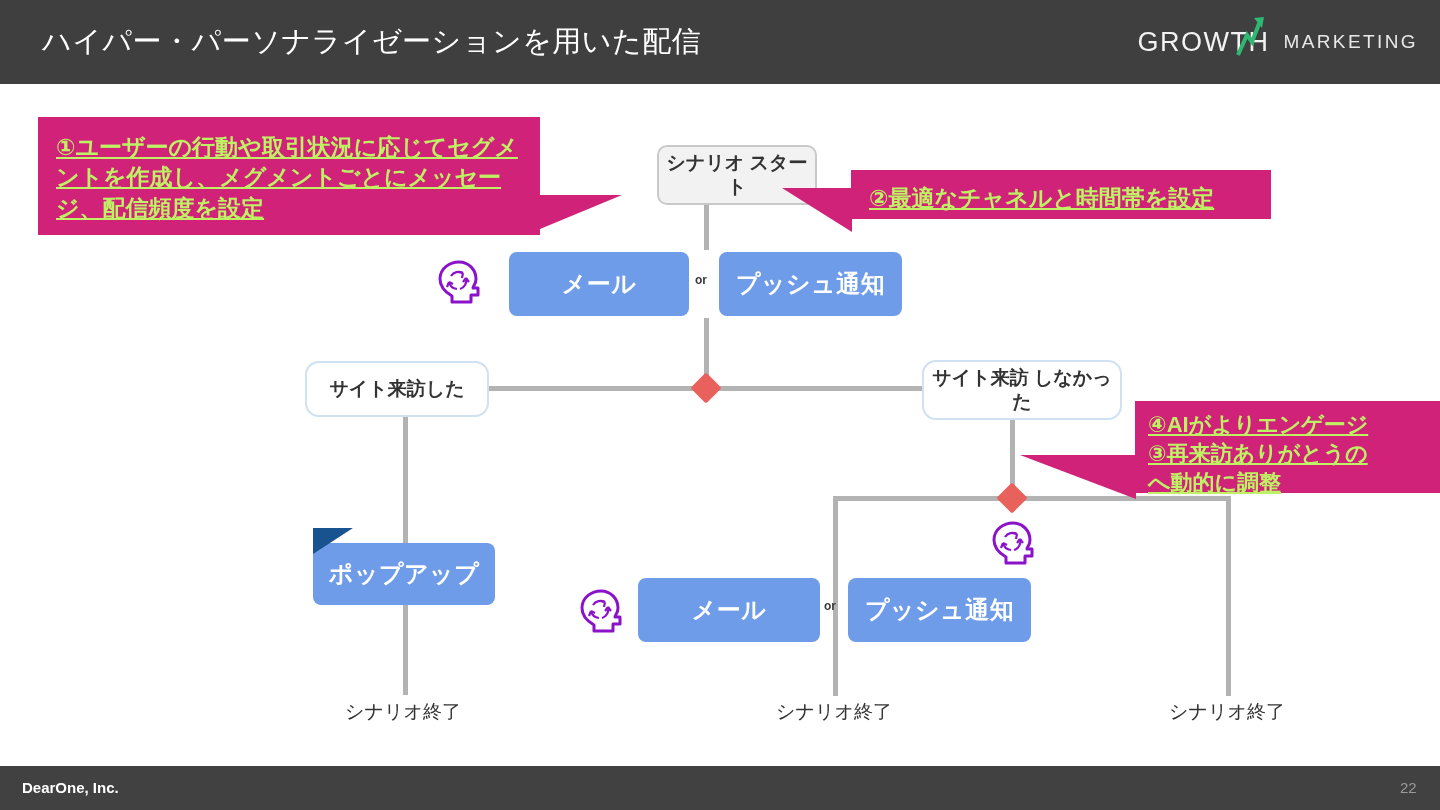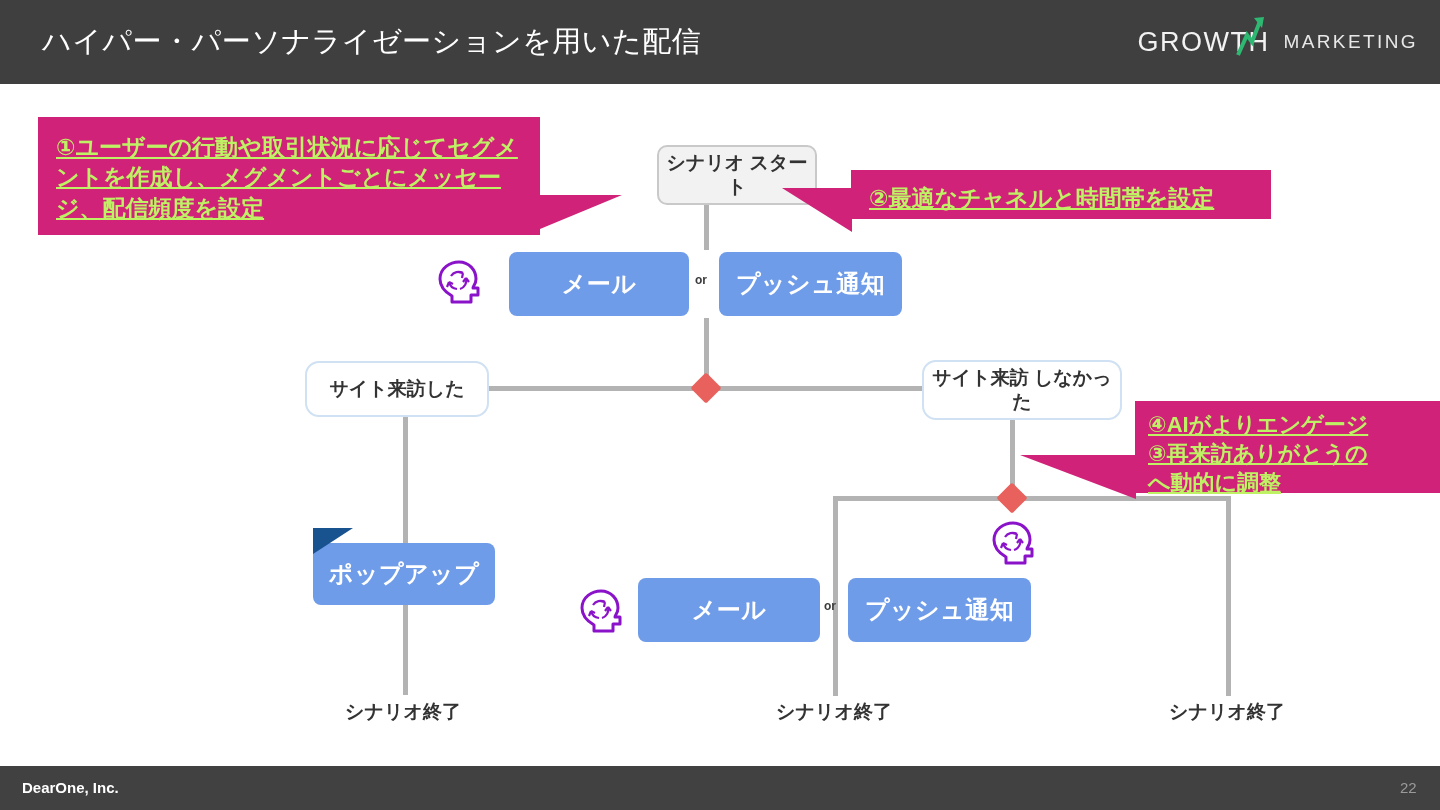--- a/index.html
+++ b/index.html
@@ -139,21 +139,21 @@
   }
   .or-label {
     position: absolute;
     font-size: 12px;
     font-weight: bold;
     color: #3b3b3b;
   }
   .end-label {
     position: absolute;
     font-size: 19px;
-    font-weight: bold;
+    font-weight: normal;
     color: #333333;
     text-align: center;
     white-space: nowrap;
   }
   .diamond {
     position: absolute;
     width: 22px; height: 22px;
     background: #e8615c;
     transform: rotate(45deg);
     border-radius: 2px;

